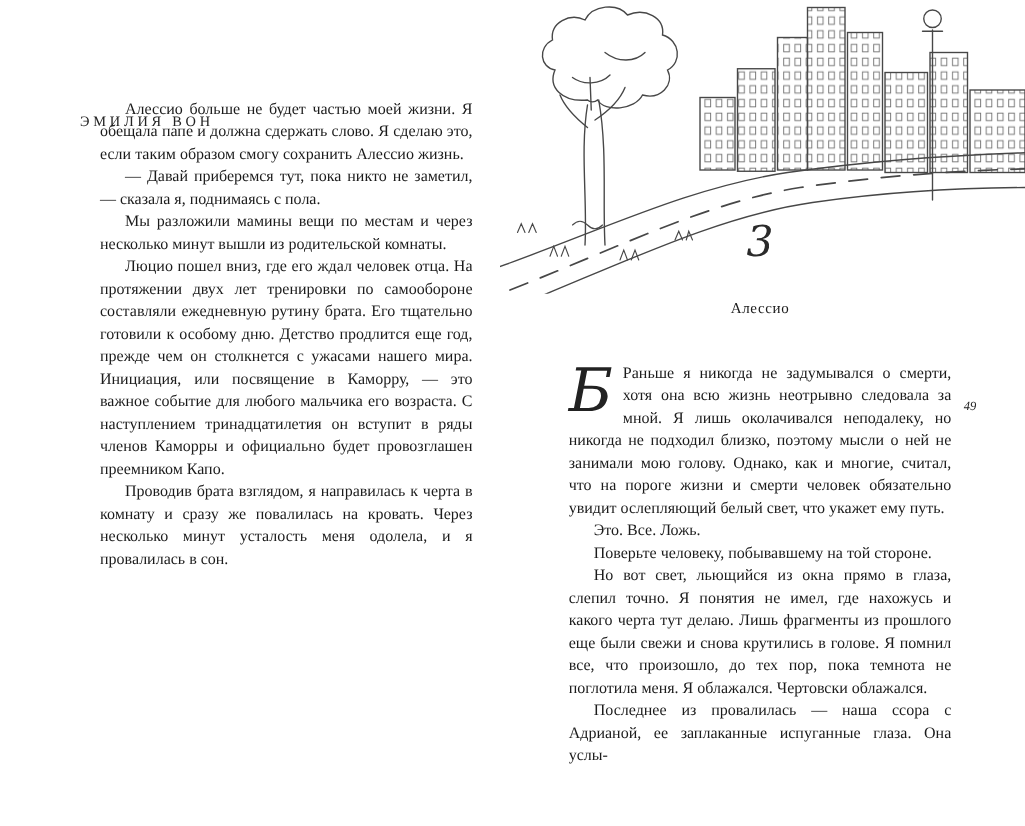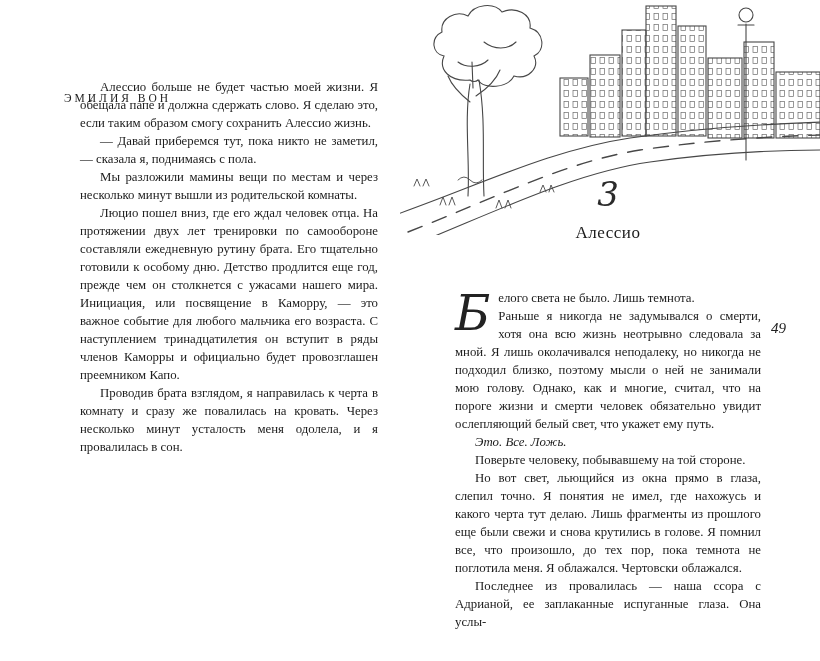--- a/index.html
+++ b/index.html
@@ -14,34 +14,34 @@
     font-size:11.5px; letter-spacing:3px;
     font-family:Liberation Serif, serif; color:#222;margin-top:40px;
   }
   .left-body { position:absolute; left:80px; top:78px; width:298px; }
   .right-body { position:absolute; left:455px; top:289px; width:306px; }
   .para {
     font-size:12.8px; line-height:18px; text-align:justify;
     text-indent:20px; color:#1b1b1b;
   }
   .no-indent { text-indent:0; }
-  .italic { font-style:italic; }
+  .italic { }
   .drop-cap {
     float:left; font-family:"DejaVu Serif", serif; font-style:italic;
     font-size:48px; line-height:42px; padding:3px 8px 0 0; color:#222;
   }
   .right-chapter {
     position:absolute; left:455px; top:176px; width:306px; text-align:center;
   }
   .chapter-number {
     font-family:"DejaVu Serif", serif; font-style:italic;
     font-size:34px; line-height:36px; color:#2a2a2a;
   }
-  .chapter-title { font-size:17px; margin-top:11px; letter-spacing:0.5px; }
-  .page-number { position:absolute; left:771px; top:320px; font-size:15px; color:#222;font-style:italic; }
+  .chapter-title { font-size:12px; margin-top:27px; letter-spacing:0.5px; }
+  .page-number { position:absolute; left:771px; top:320px; font-size:10px; color:#222;font-style:italic; }
   .illustration { position:absolute; left:400px; top:0; width:420px; height:235px; }
 </style>
 </head>
 <body>
 
 <div class="spread">
 
   <div class="author-header">ЭМИЛИЯ ВОН</div>
 
   <div class="left-body">
@@ -102,21 +102,20 @@
   <div class="right-chapter">
     <div class="chapter-number">3</div>
     <div class="chapter-title">Алессио</div>
   </div>
 
   <div class="page-number">49</div>
 
   <div class="right-body">
     <p class="para no-indent">
       <span class="drop-cap">Б</span>
-      <span>елого света не было. Лишь темнота.</span>
     </p>
     <p class="para no-indent">Раньше я никогда не задумывался о смерти, хотя она всю жизнь неотрывно следовала за мной. Я лишь околачивался неподалеку, но никогда не подходил близко, поэтому мысли о ней не занимали мою голову. Однако, как и многие, считал, что на пороге жизни и смерти человек обязательно увидит ослепляющий белый свет, что укажет ему путь.</p>
     <p class="para italic">Это. Все. Ложь.</p>
     <p class="para">Поверьте человеку, побывавшему на той стороне.</p>
     <p class="para">Но вот свет, льющийся из окна прямо в глаза, слепил точно. Я понятия не имел, где нахожусь и какого черта тут делаю. Лишь фрагменты из прошлого еще были свежи и снова крутились в голове. Я помнил все, что произошло, до тех пор, пока темнота не поглотила меня. Я облажался. Чертовски облажался.</p>
     <p class="para">Последнее из провалилась — наша ссора с Адрианой, ее заплаканные испуганные глаза. Она услы-</p>
   </div>
 
 </div>
 

